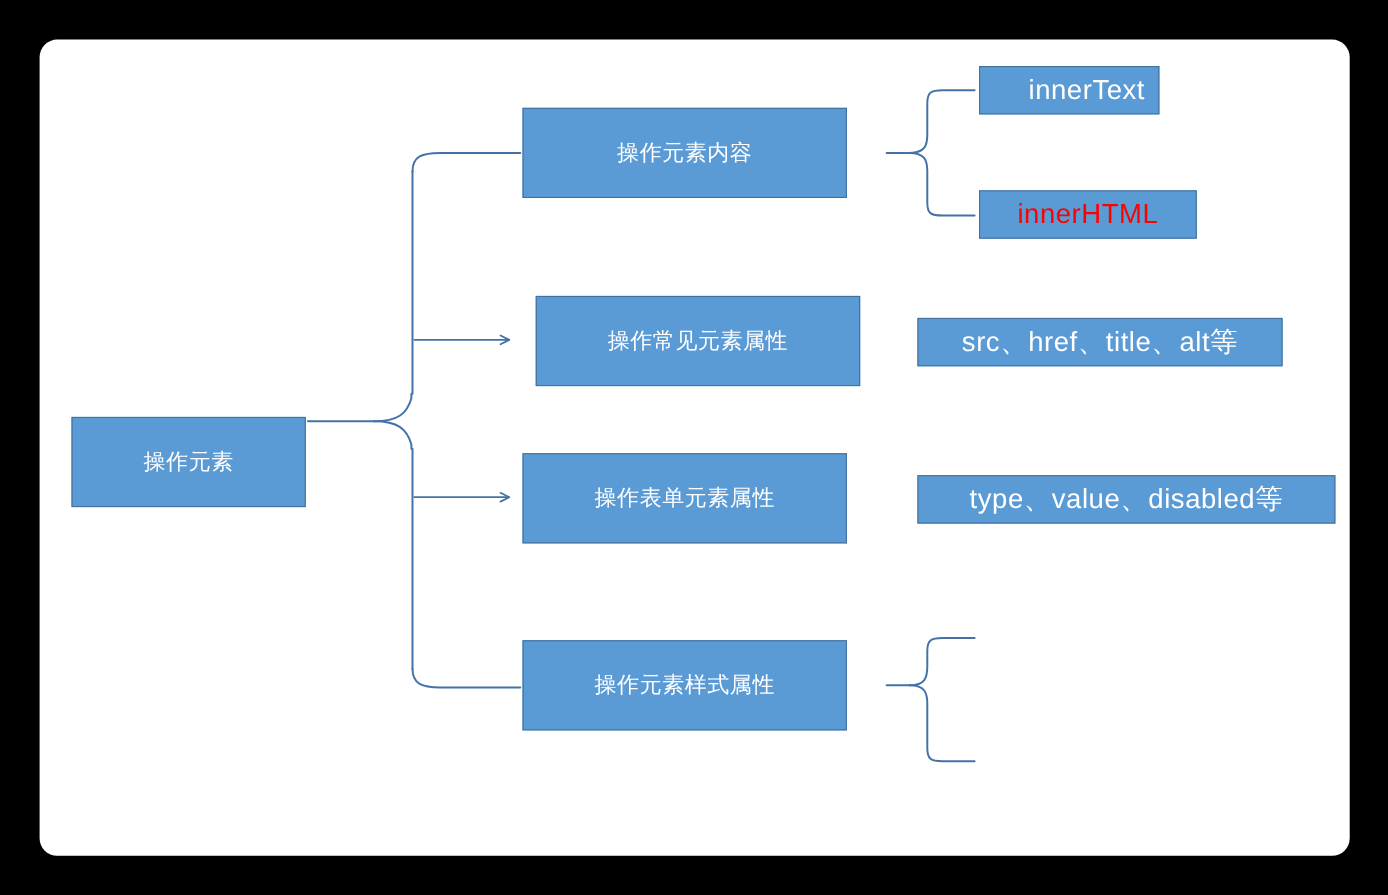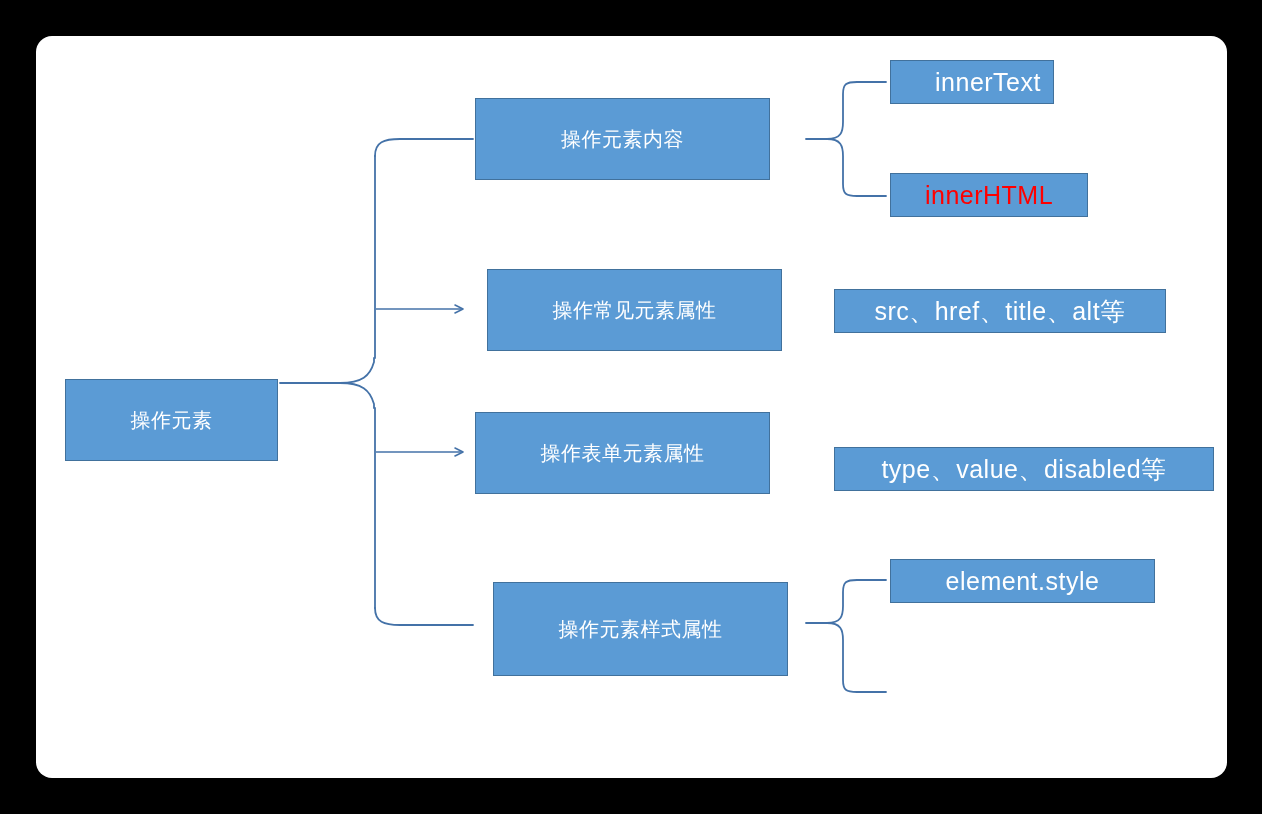--- a/index.html
+++ b/index.html
@@ -57,26 +57,26 @@
     font-size: 25px;
   }
   .node.red {
     color: #FF0000;
   }
   
   #node-root       { left: 65px;  top: 343px; width: 213px; height: 82px; margin-top: 36px; }
   #node-content    { left: 475px; top: 98px;  width: 295px; height: 82px; }
   #node-common     { left: 487px; top: 269px; width: 295px; height: 82px; }
   #node-form       { left: 475px; top: 412px; width: 295px; height: 82px; }
-  #node-style      { left: 493px; top: 582px; width: 295px; height: 94px; }
+  #node-style      { left: 475px; top: 582px; width: 295px; height: 82px; }
 
   #node-innertext  { left: 890px; top: 60px;  width: 164px; height: 44px; padding-left: 32px; }
   #node-innerhtml  { left: 890px; top: 173px; width: 198px; height: 44px; }
   #node-attrs      { left: 834px; top: 289px; width: 332px; height: 44px; }
-  #node-formattrs  { left: 834px; top: 432px; width: 380px; height: 44px; margin-top: 15px; }
+  #node-formattrs  { left: 834px; top: 432px; width: 380px; height: 44px; }
   #node-elemstyle  { left: 890px; top: 559px; width: 265px; height: 44px; }
   #node-classname  { left: 890px; top: 669px; width: 198px; height: 44px; }
 </style>
 </head>
 <body>
 
 <div id="stage">
   <div id="card"></div>
 
   <svg id="connectors" viewBox="0 0 1262 814" xmlns="http://www.w3.org/2000/svg">
@@ -134,15 +134,14 @@
   <div class="node cjk" id="node-style">操作元素样式属性</div>
 
   <div class="node code" id="node-innertext">innerText</div>
 
   <div class="node code red" id="node-innerhtml">innerHTML</div>
 
   <div class="node code" id="node-attrs">src、href、title、alt等</div>
 
   <div class="node code" id="node-formattrs">type、value、disabled等</div>
 
-  <div class="node code" id="node-elemstyle">element.style</div>
 
 </div>
 
 </body></html>

